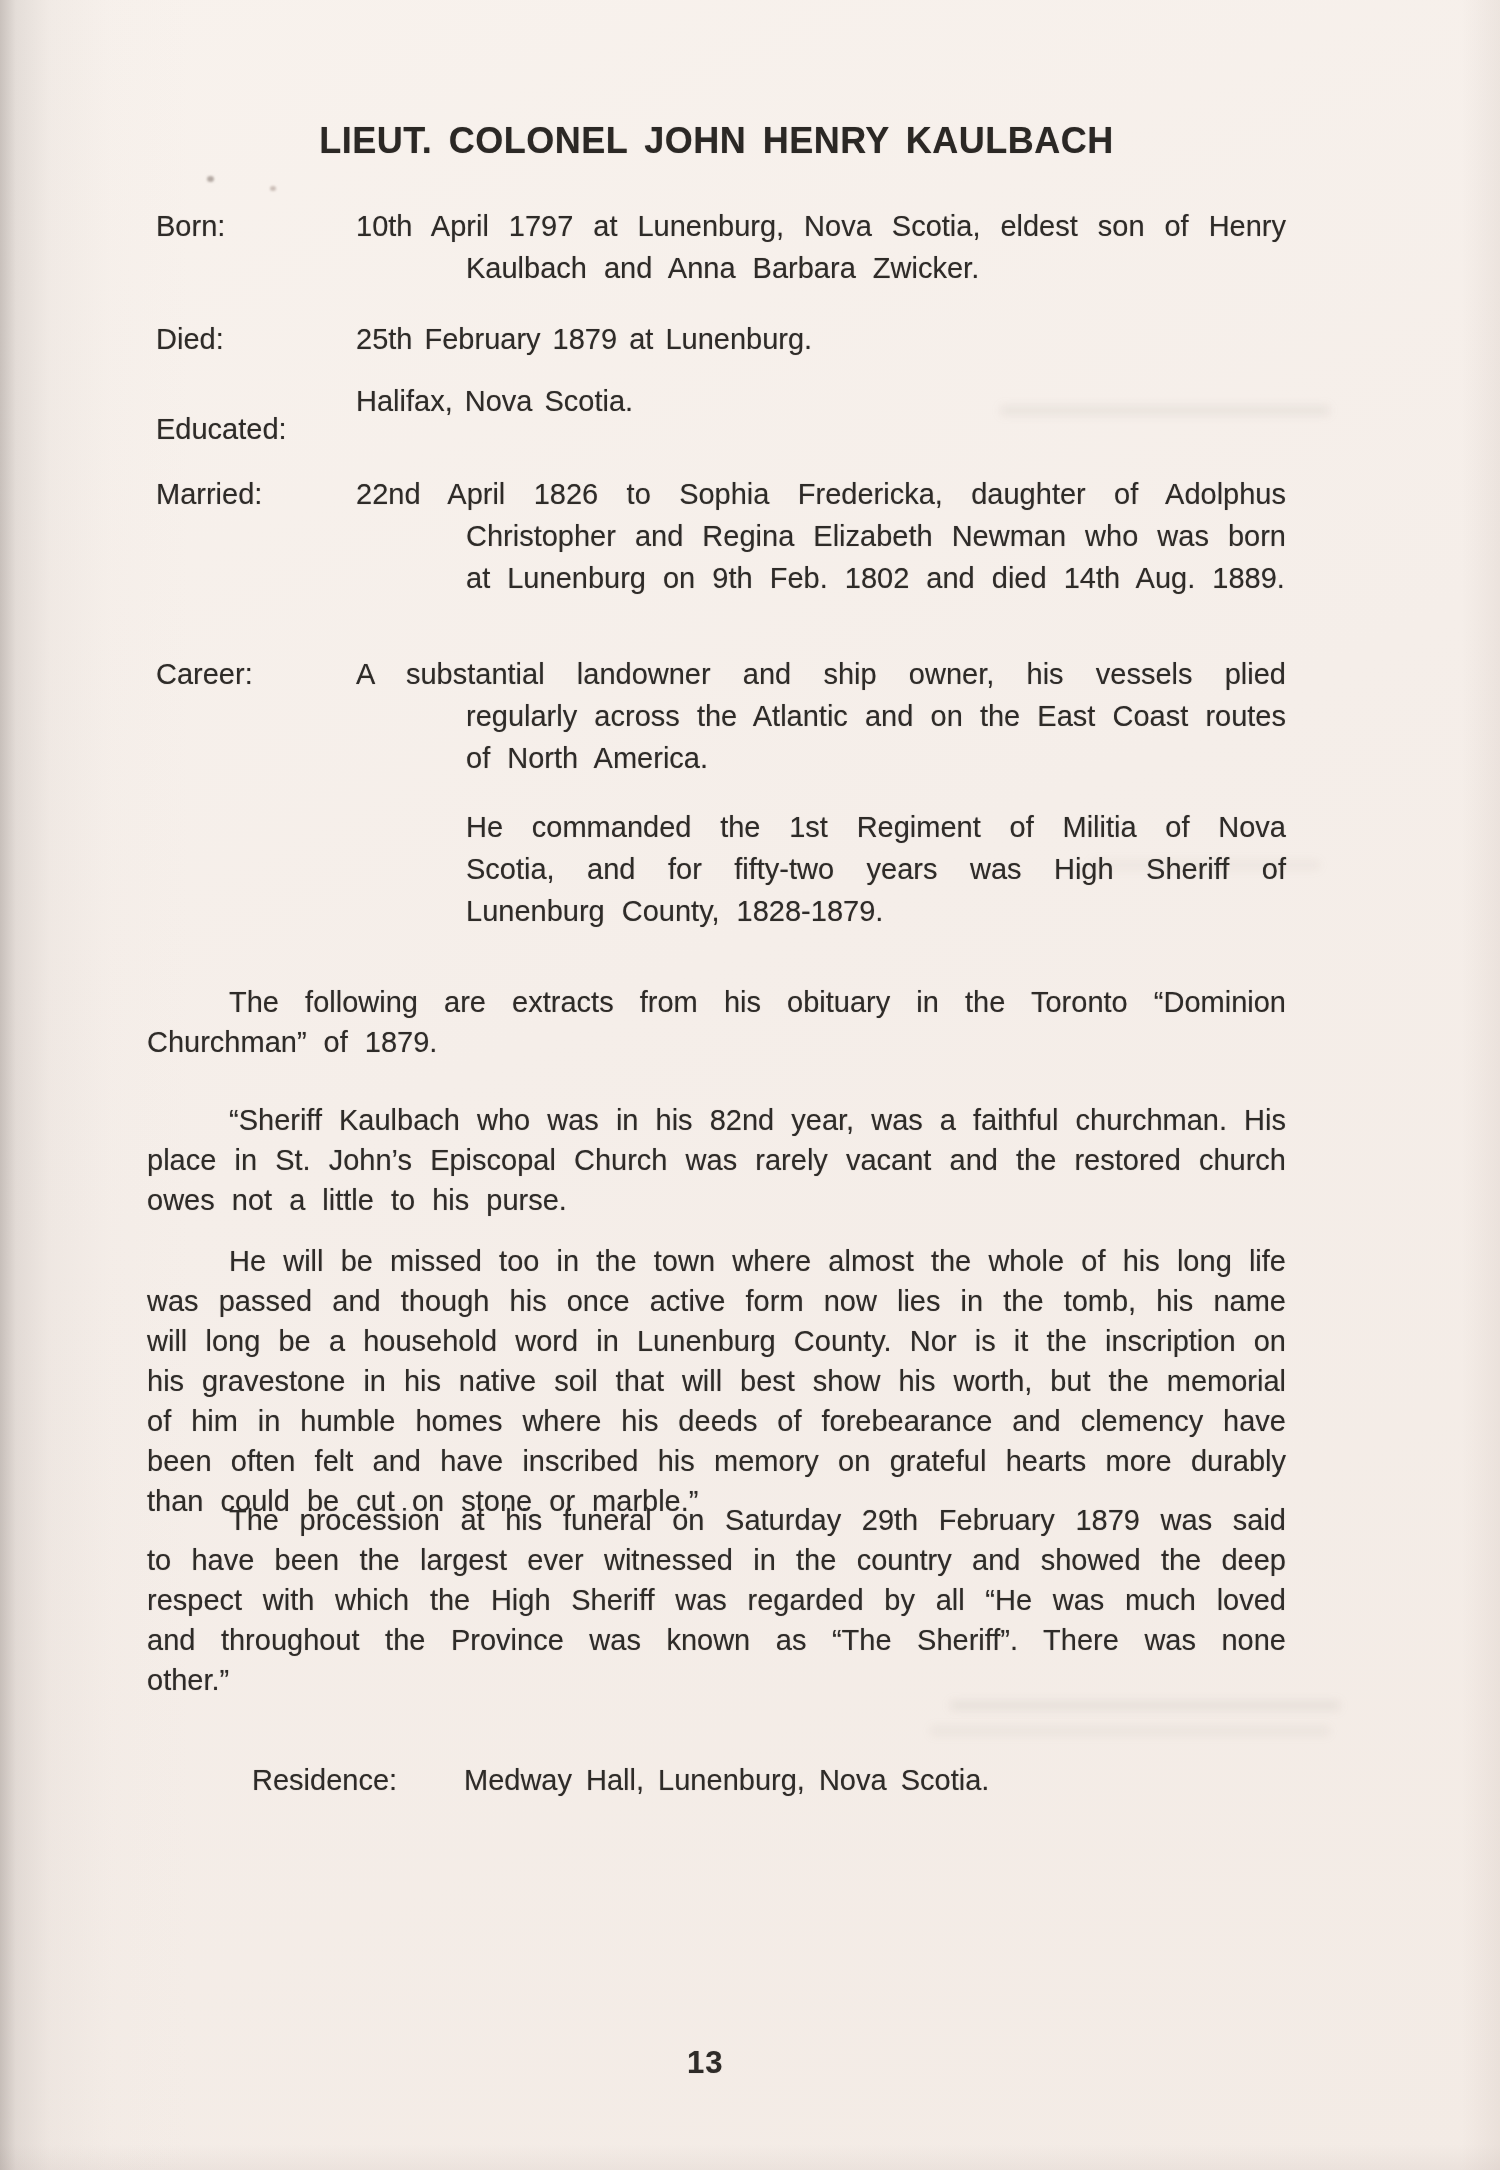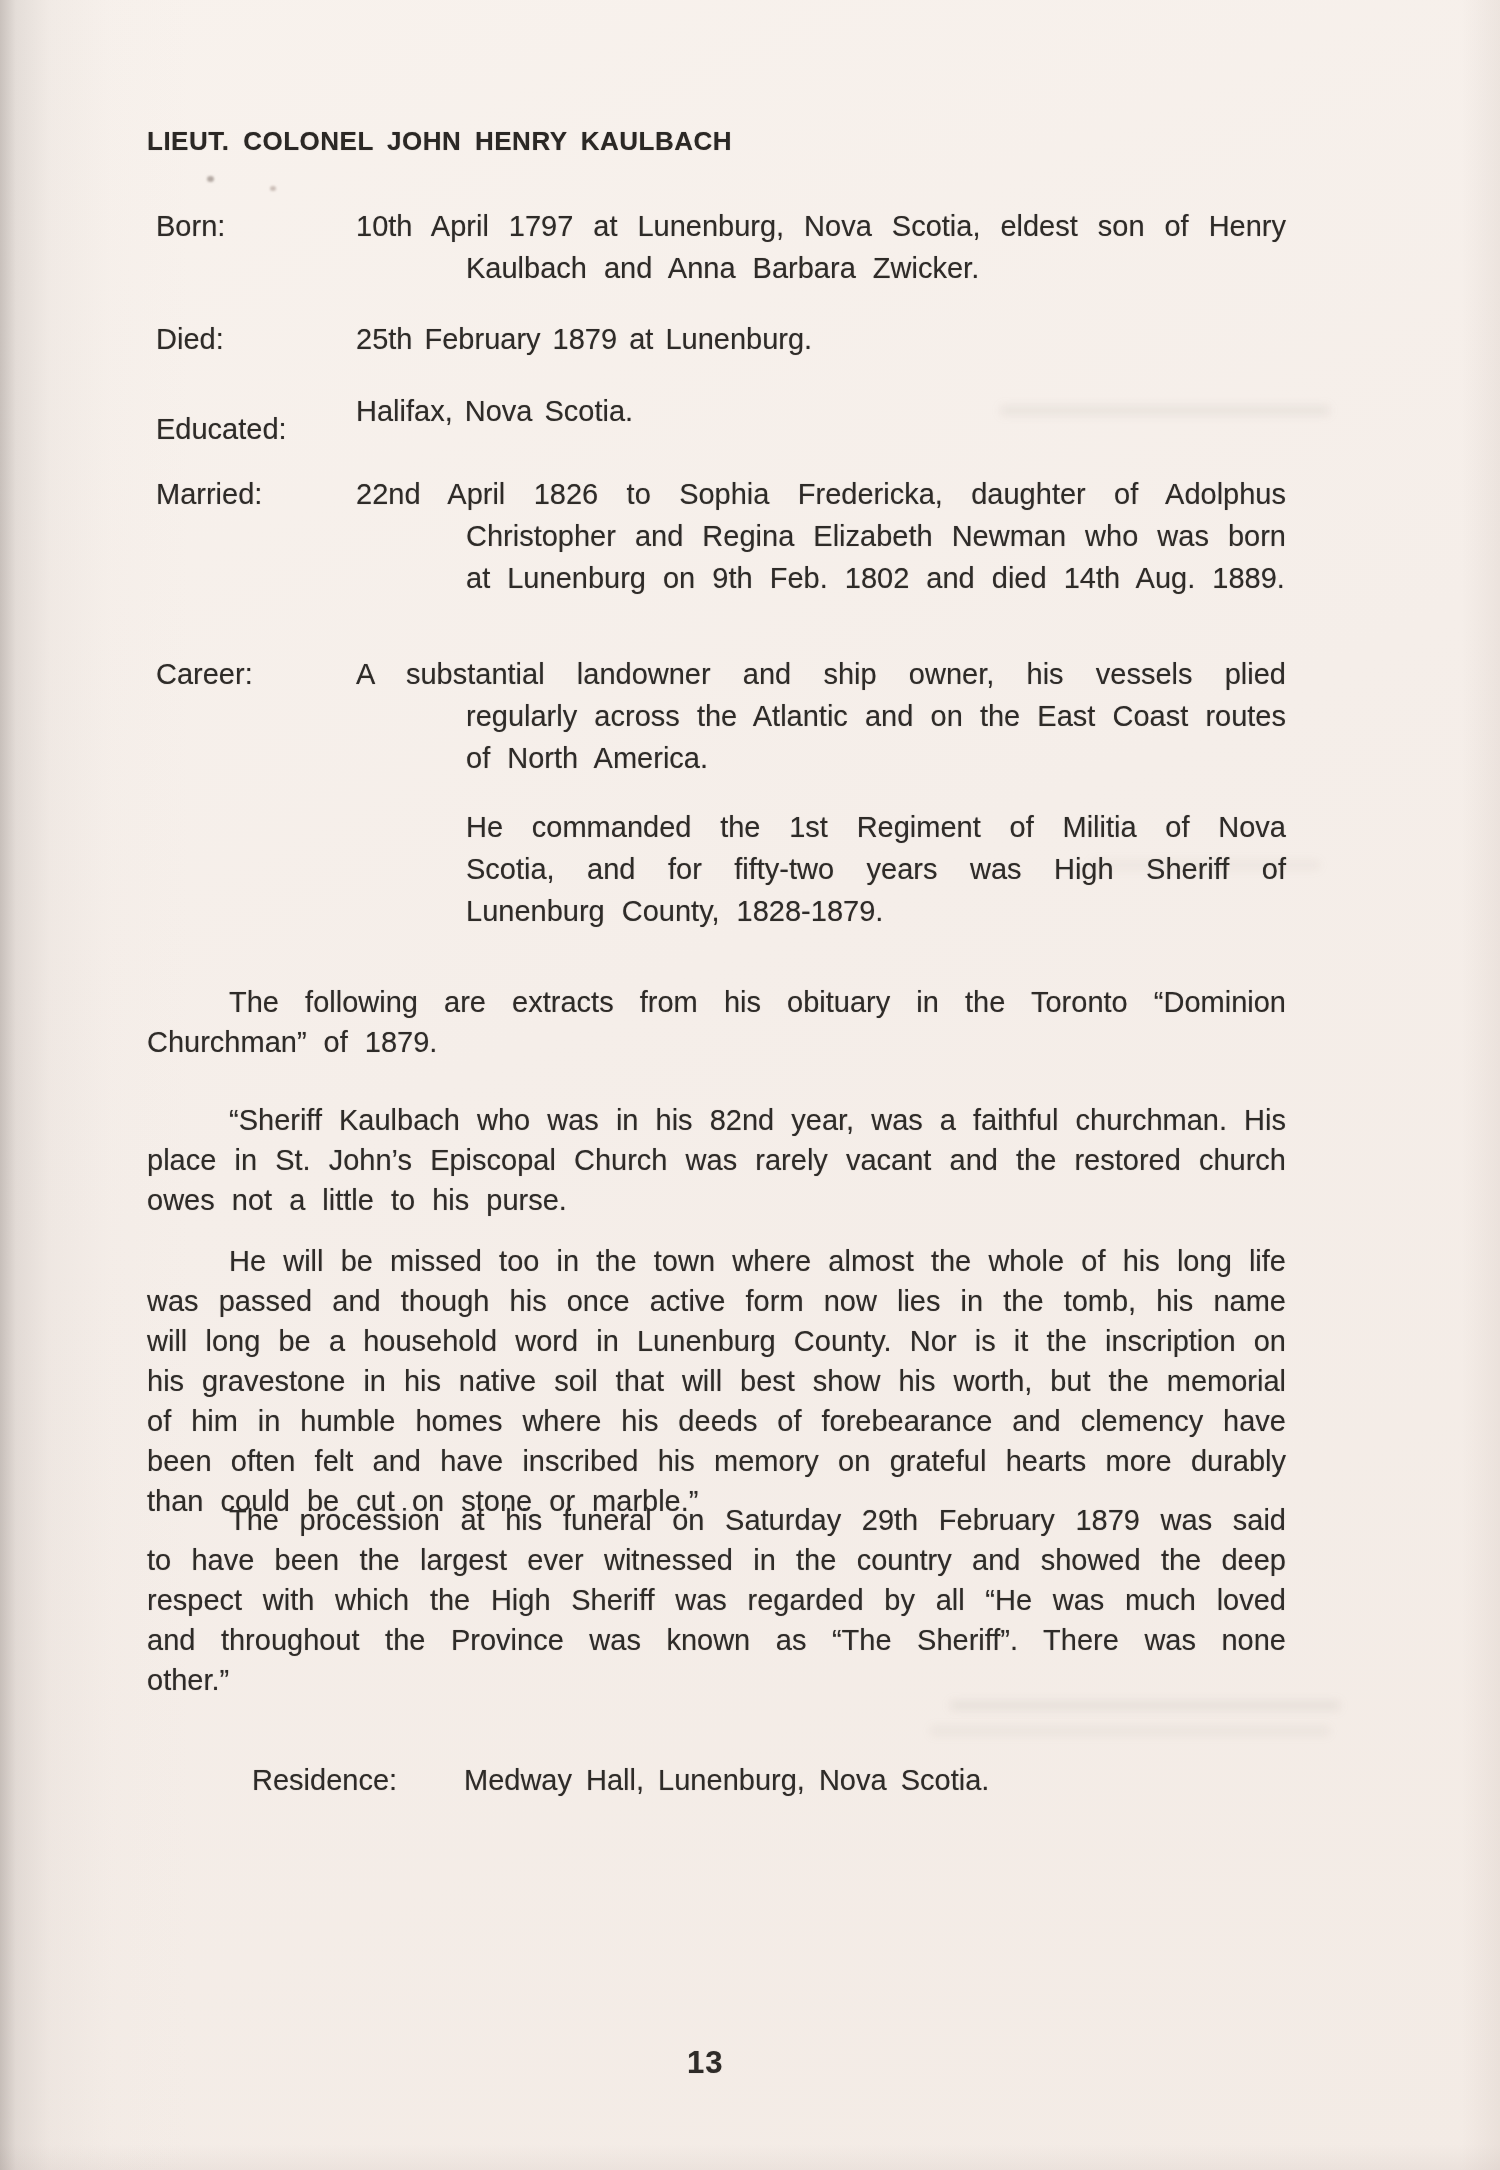--- a/index.html
+++ b/index.html
@@ -34,21 +34,22 @@
     color: #2e2b28;
     font-size: 29px;
     line-height: 42px;
     text-shadow: 0 0 1px rgba(46,43,40,0.40);
     white-space: normal;
   }
   .title {
     left: 147px;
     top: 119px;
     width: 1139px;
-    font-size: 26px;
+    text-align: center;
+    font-size: 36px;
     line-height: 44px;
     font-weight: 700;
     letter-spacing: 0.5px;
     word-spacing: 6px;
     color: #2b2825;
   }
   .lbl { left: 156px; }
   .val-single { left: 356px; word-spacing: 4px; }
   .val {
     left: 466px;
@@ -113,21 +114,21 @@
 
   <div class="t title">LIEUT. COLONEL JOHN HENRY KAULBACH</div>
 
   <div class="t lbl" style="top:205px">Born:</div>
   <div class="t val" style="top:205px">10th April 1797 at Lunenburg, Nova Scotia, eldest son of Henry Kaulbach and Anna Barbara Zwicker.</div>
 
   <div class="t lbl" style="top:318px">Died:</div>
   <div class="t val-single" style="top:318px">25th February 1879 at Lunenburg.</div>
 
   <div class="t lbl" style="top:408px">Educated:</div>
-  <div class="t val-single" style="top:390px">Halifax, Nova Scotia.</div>
+  <div class="t val-single" style="top:380px">Halifax, Nova Scotia.</div>
 
   <div class="t lbl" style="top:473px">Married:</div>
   <div class="t val" style="top:473px">22nd April 1826 to Sophia Fredericka, daughter of Adolphus Christopher and Regina Elizabeth Newman who was born at Lunenburg on 9th Feb. 1802 and died 14th Aug. 1889.</div>
 
   <div class="t lbl" style="top:653px">Career:</div>
   <div class="t val" style="top:653px">A substantial landowner and ship owner, his vessels plied regularly across the Atlantic and on the East Coast routes of North America.</div>
   <div class="t val-cont" style="top:806px">He commanded the 1st Regiment of Militia of Nova Scotia, and for fifty-two years was High Sheriff of Lunenburg County, 1828-1879.</div>
 
   <div class="t para" style="top:946px">The following are extracts from his obituary in the Toronto “Dominion Churchman” of 1879.</div>
   <div class="t para" style="top:1064px">“Sheriff Kaulbach who was in his 82nd year, was a faithful churchman. His place in St. John’s Episcopal Church was rarely vacant and the restored church owes not a little to his purse.</div>

